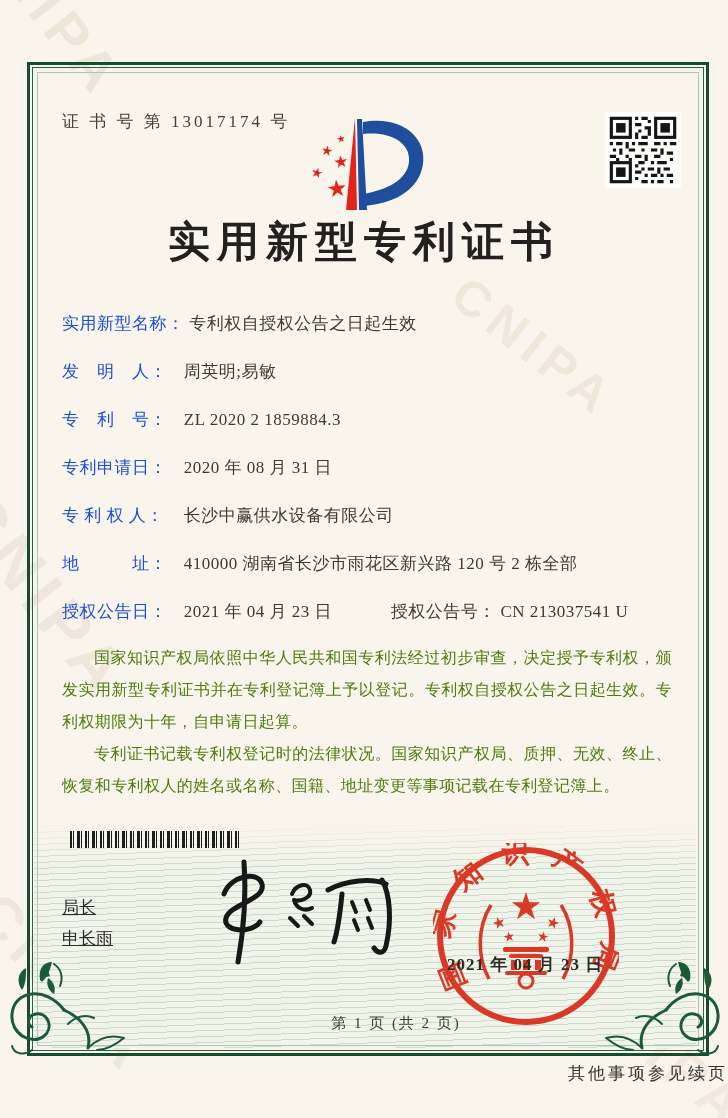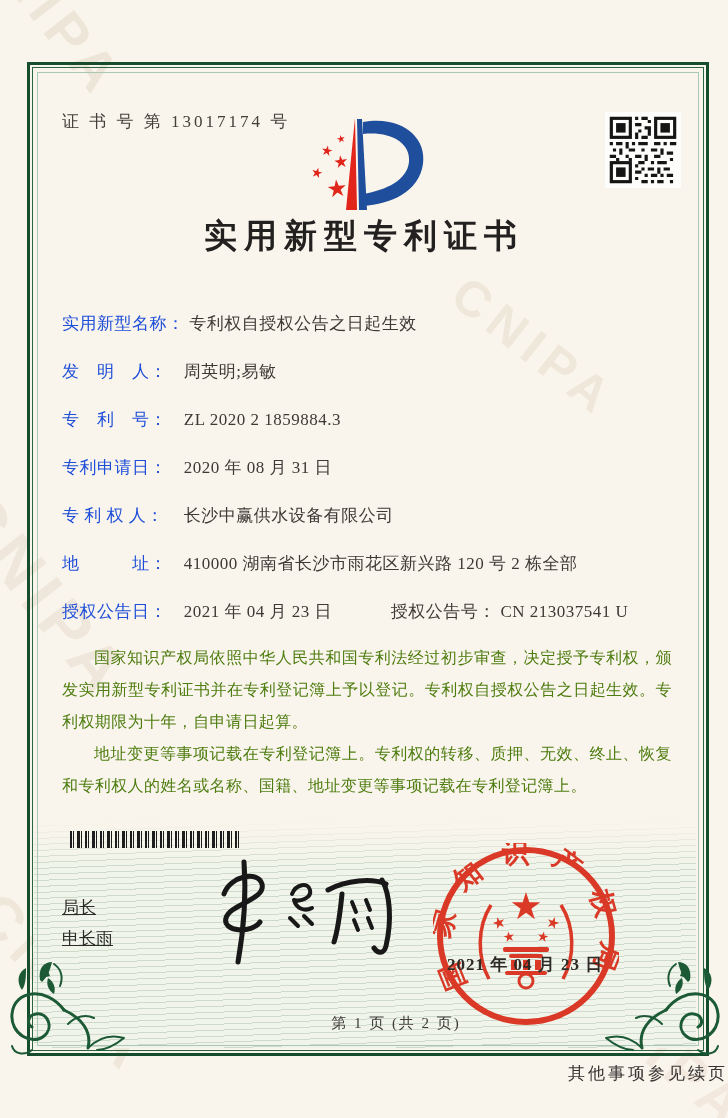--- a/index.html
+++ b/index.html
@@ -32,21 +32,21 @@
   .frame .in2{position:absolute; inset:7px; border:1px solid #abc6b3;}
   .corner{position:absolute; z-index:3; pointer-events:none;}
   .corner-bl{left:2px; top:960px;}
   .corner-br{left:596px; top:960px; transform:scaleX(-1);}
   
   .certno{position:absolute; left:62px; top:110px; z-index:2; font-size:17px; letter-spacing:3px; color:#43403a;}
   .logo{position:absolute; left:300px; top:110px; z-index:2;}
   .qr{position:absolute; left:605px; top:112px; width:76px; height:76px; background:#fdfdfb; z-index:2; padding:0;}
   .title{
     position:absolute; left:0; right:0; top:214px; z-index:2; text-align:center;
-    font-size:33px; font-weight:700; letter-spacing:7px; color:#232020;
+    font-size:42px; font-weight:700; letter-spacing:7px; color:#232020;
   }
   .fields{position:absolute; left:62px; top:312px; width:616px; z-index:2;}
   .frow{height:48px; font-size:17px; letter-spacing:0.5px; white-space:nowrap;}
   .flabel{display:inline-block; min-width:117px; color:#1d4ed8;}
   .fvalue{color:#3d3a36;}
   .grant2{margin-left:54px;}
   .paras{position:absolute; left:62px; top:642px; width:610px; z-index:2;
     font-size:16px; line-height:32px; text-align:justify; color:#4d7c0f; letter-spacing:0.4px;}
   .paras p{margin:0; text-indent:2em;}
   .barcode{
@@ -194,21 +194,21 @@
     <div class="frow">
       <span class="flabel">授权公告日：</span>
       <span class="fvalue">2021 年 04 月 23 日</span>
       <span class="fvalue grant2">授权公告号：</span>
       <span class="fvalue">CN 213037541 U</span>
     </div>
   </div>
 
   <div class="paras">
     <p>国家知识产权局依照中华人民共和国专利法经过初步审查，决定授予专利权，颁发实用新型专利证书并在专利登记簿上予以登记。专利权自授权公告之日起生效。专利权期限为十年，自申请日起算。</p>
-    <p>地址变更等事项记载在专利登记簿上。专利权的转移、质押、无效、终止、恢复和专利权人的姓名或名称、国籍、地址变更等事项记载在专利登记簿上。</p>
+    <p>专利证书记载专利权登记时的法律状况。国家知识产权局、质押、无效、终止、恢复和专利权人的姓名或名称、国籍、地址变更等事项记载在专利登记簿上。</p>
   </div>
 
   <div class="barcode"></div>
 
   <div class="director">
     <div>局长</div>
     <div>申长雨</div>
   </div>
 
   <svg class="signature" width="215" height="118" viewBox="0 0 215 118">

